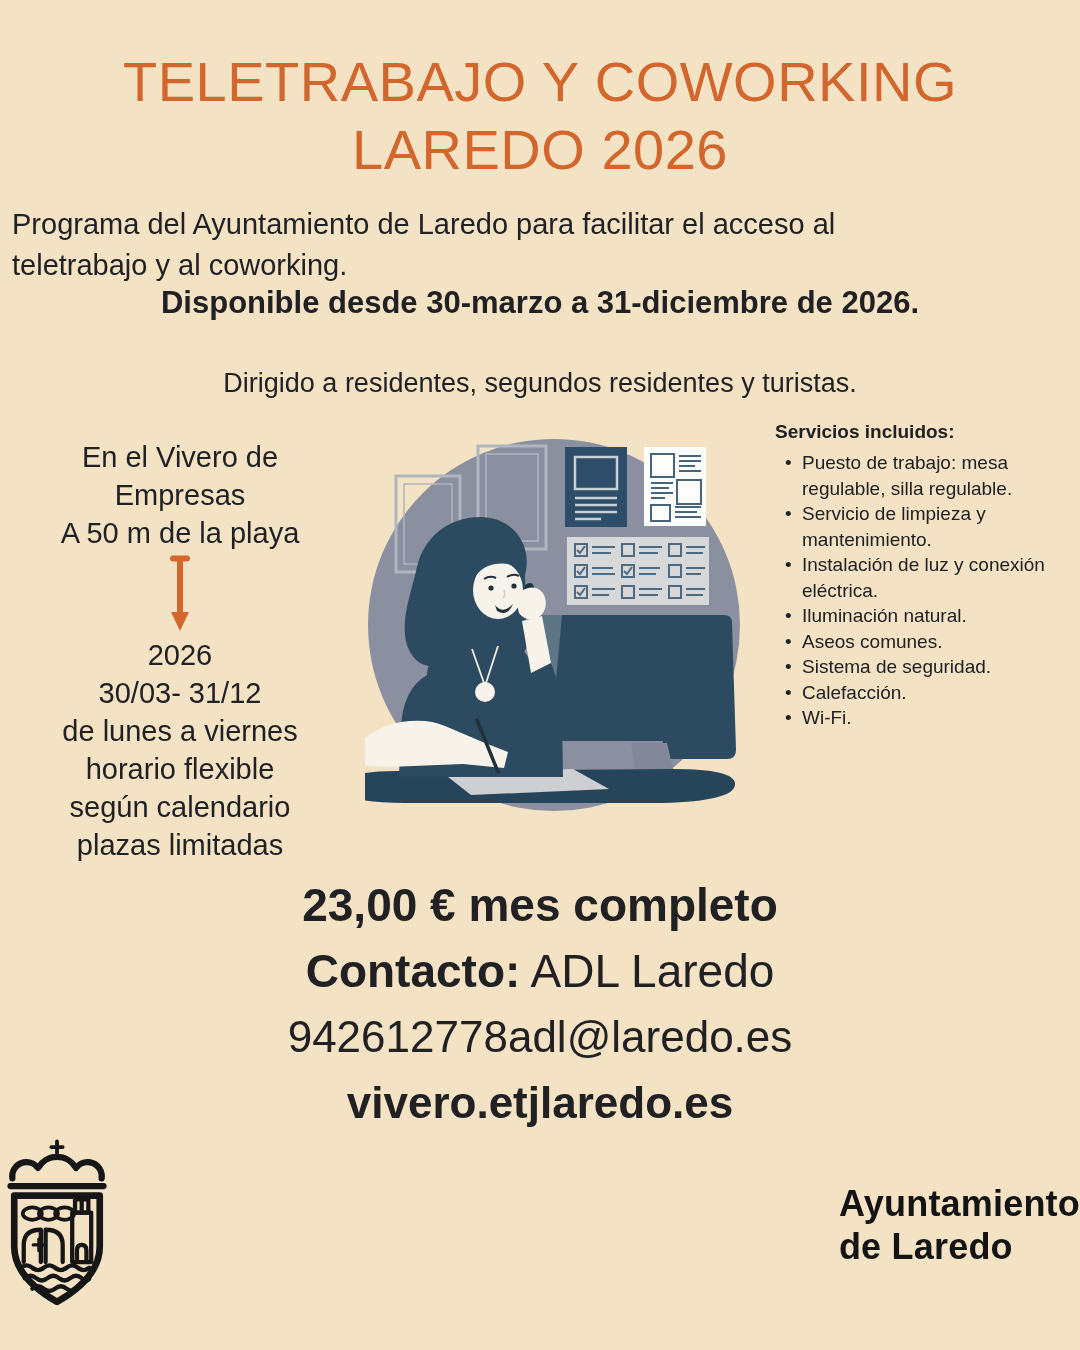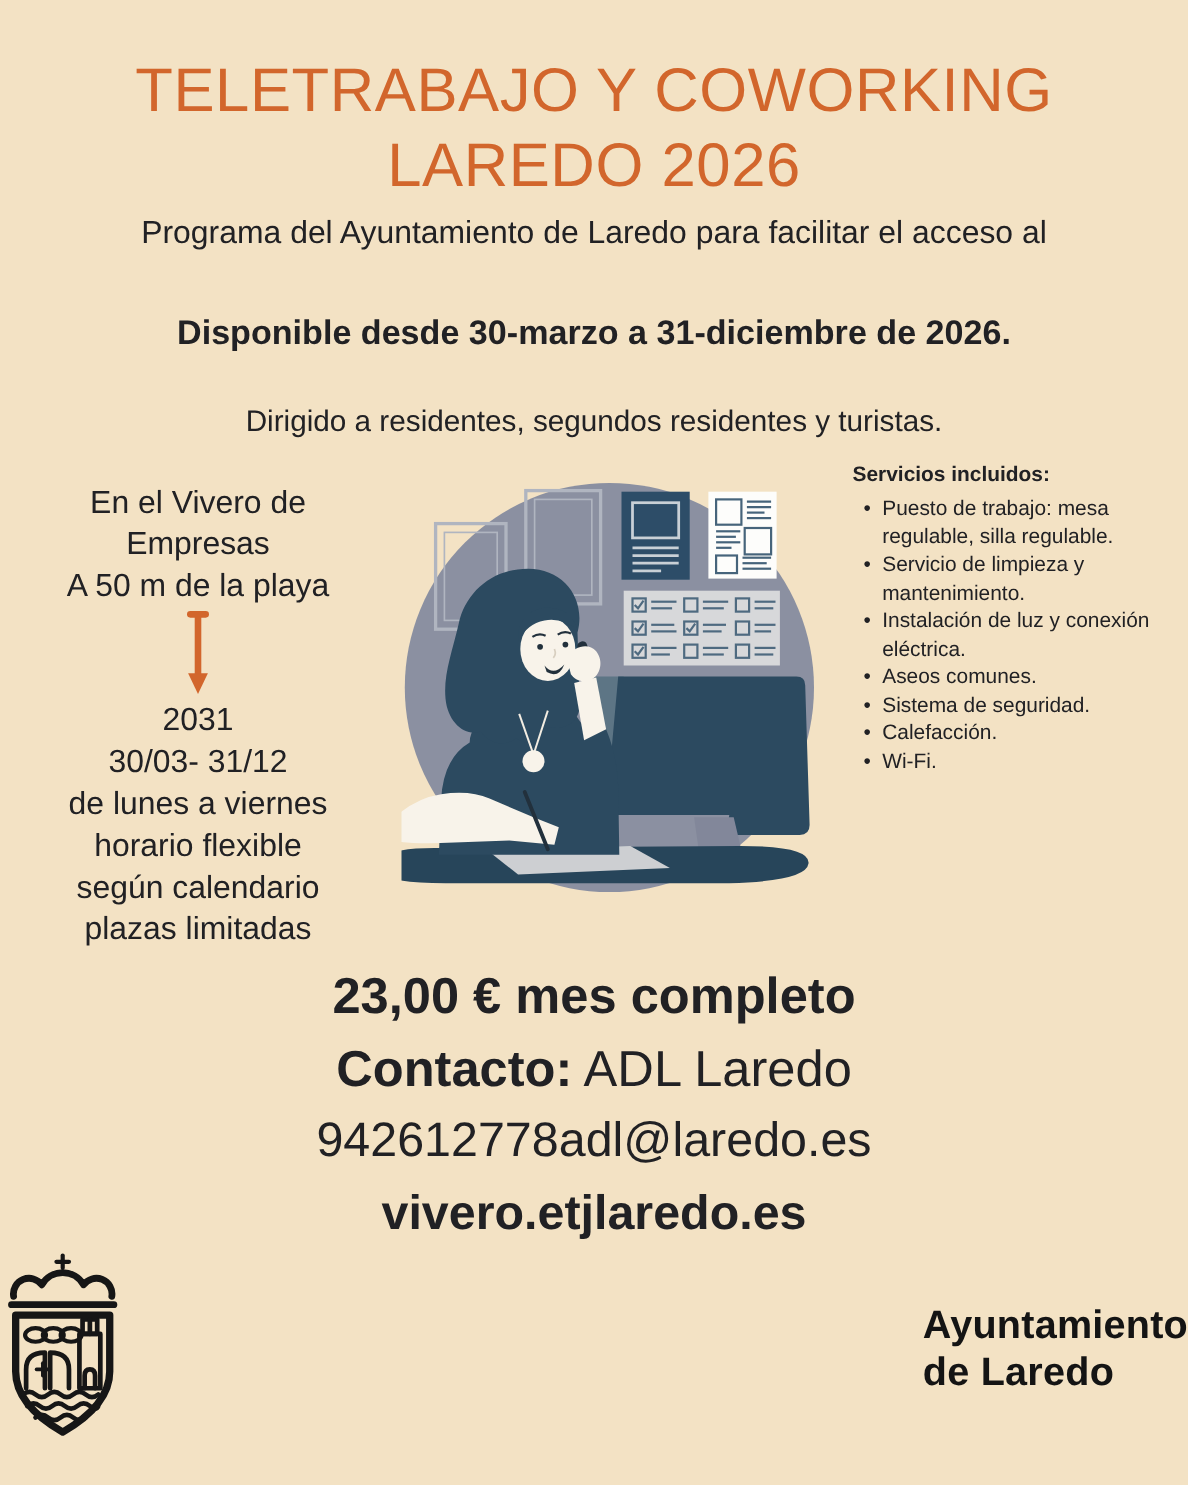--- a/index.html
+++ b/index.html
@@ -6,21 +6,21 @@
   body{
     width:1080px;height:1350px;
     font-family:"Liberation Sans", sans-serif;
     background:#f3e2c4;color:#212124;
   }
   .poster{position:relative;width:1080px;height:1350px;overflow:hidden;background:#f3e2c4;}
 
   
   .title-block{position:absolute;top:48px;left:0;right:0;text-align:center;}
   .title-line{font-size:56px;line-height:68px;font-weight:400;color:#d2662c;letter-spacing:.5px;margin:0;}
-  .intro{position:absolute;top:192px;left:0;right:0;text-align:center;font-size:29px;line-height:41px;margin:0;}
+  .intro{position:absolute;top:192px;left:0;right:0;text-align:left;font-size:29px;line-height:41px;margin:12px;}
   .availability{position:absolute;top:283px;left:0;right:0;text-align:center;font-size:31px;line-height:40px;font-weight:700;margin:0;}
   .audience{position:absolute;top:365px;left:0;right:0;text-align:center;font-size:27px;line-height:36px;margin:0;}
 
   
   .venue-col{position:absolute;left:28px;top:438px;width:304px;text-align:center;font-size:29px;line-height:38px;}
   .venue-col .line{white-space:nowrap;}
   .arrow-wrap{height:80px;display:flex;align-items:center;justify-content:center;margin:2px 0;}
 
   
   .services-col{position:absolute;left:775px;top:420px;width:278px;}
@@ -49,37 +49,38 @@
 
 <div class="poster">
 
   <header class="title-block">
     <h1 class="title-line">TELETRABAJO Y COWORKING</h1>
     <h1 class="title-line">LAREDO 2026</h1>
   </header>
 
   <p class="intro">
     <span>Programa del Ayuntamiento de Laredo para facilitar el acceso al</span><br>
+    <span>teletrabajo y al coworking.</span>
   </p>
 
   <p class="availability">Disponible desde 30-marzo a 31-diciembre de 2026.</p>
   <p class="audience">Dirigido a residentes, segundos residentes y turistas.</p>
 
   <aside class="venue-col">
     <div class="line">En el Vivero de</div>
     <div class="line">Empresas</div>
     <div class="line">A 50 m de la playa</div>
     <div class="arrow-wrap">
       <svg width="20" height="78" viewBox="0 0 20 78">
         <line x1="3" y1="3.5" x2="17" y2="3.5" stroke="#d2662c" stroke-width="6" stroke-linecap="round"></line>
         <line x1="10" y1="5" x2="10" y2="60" stroke="#d2662c" stroke-width="6"></line>
         <polygon points="1,57 19,57 10,76" fill="#d2662c"></polygon>
       </svg>
     </div>
-    <div class="line">2031</div>
+    <div class="line">2026</div>
     <div class="line">30/03- 31/12</div>
     <div class="line">de lunes a viernes</div>
     <div class="line">horario flexible</div>
     <div class="line">según calendario</div>
     <div class="line">plazas limitadas</div>
   </aside>
 
   <figure class="illustration">
     <svg width="385" height="395" viewBox="0 0 385 395">
 
@@ -198,20 +199,21 @@
       </g>
     </svg>
   </figure>
 
   <aside class="services-col">
     <h3>Servicios incluidos:</h3>
     <ul>
       <li>Puesto de trabajo: mesa regulable, silla regulable.</li>
       <li>Servicio de limpieza y mantenimiento.</li>
       <li>Instalación de luz y conexión eléctrica.</li>
+      <li>Iluminación natural.</li>
       <li>Aseos comunes.</li>
       <li>Sistema de seguridad.</li>
       <li>Calefacción.</li>
       <li>Wi-Fi.</li>
     </ul>
   </aside>
 
   <section class="contact-block">
     <div class="row price">23,00 € mes completo</div>
     <div class="row contact-line">

